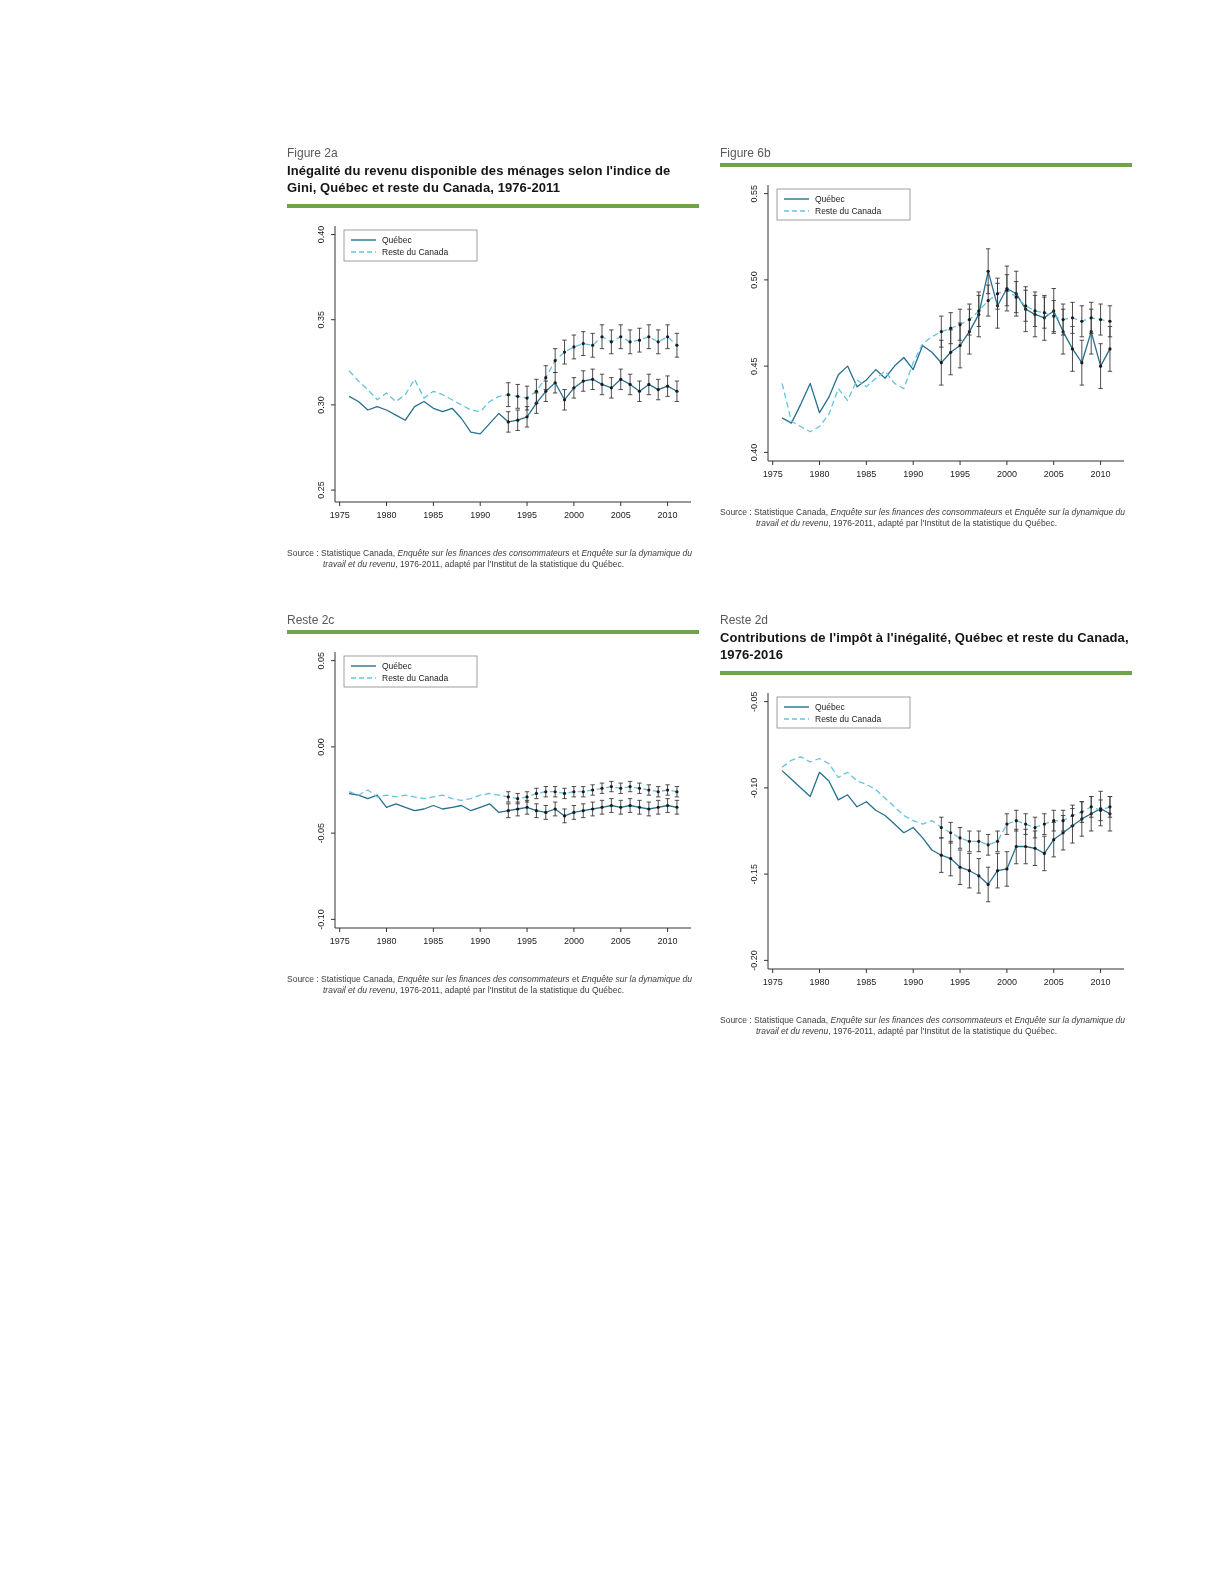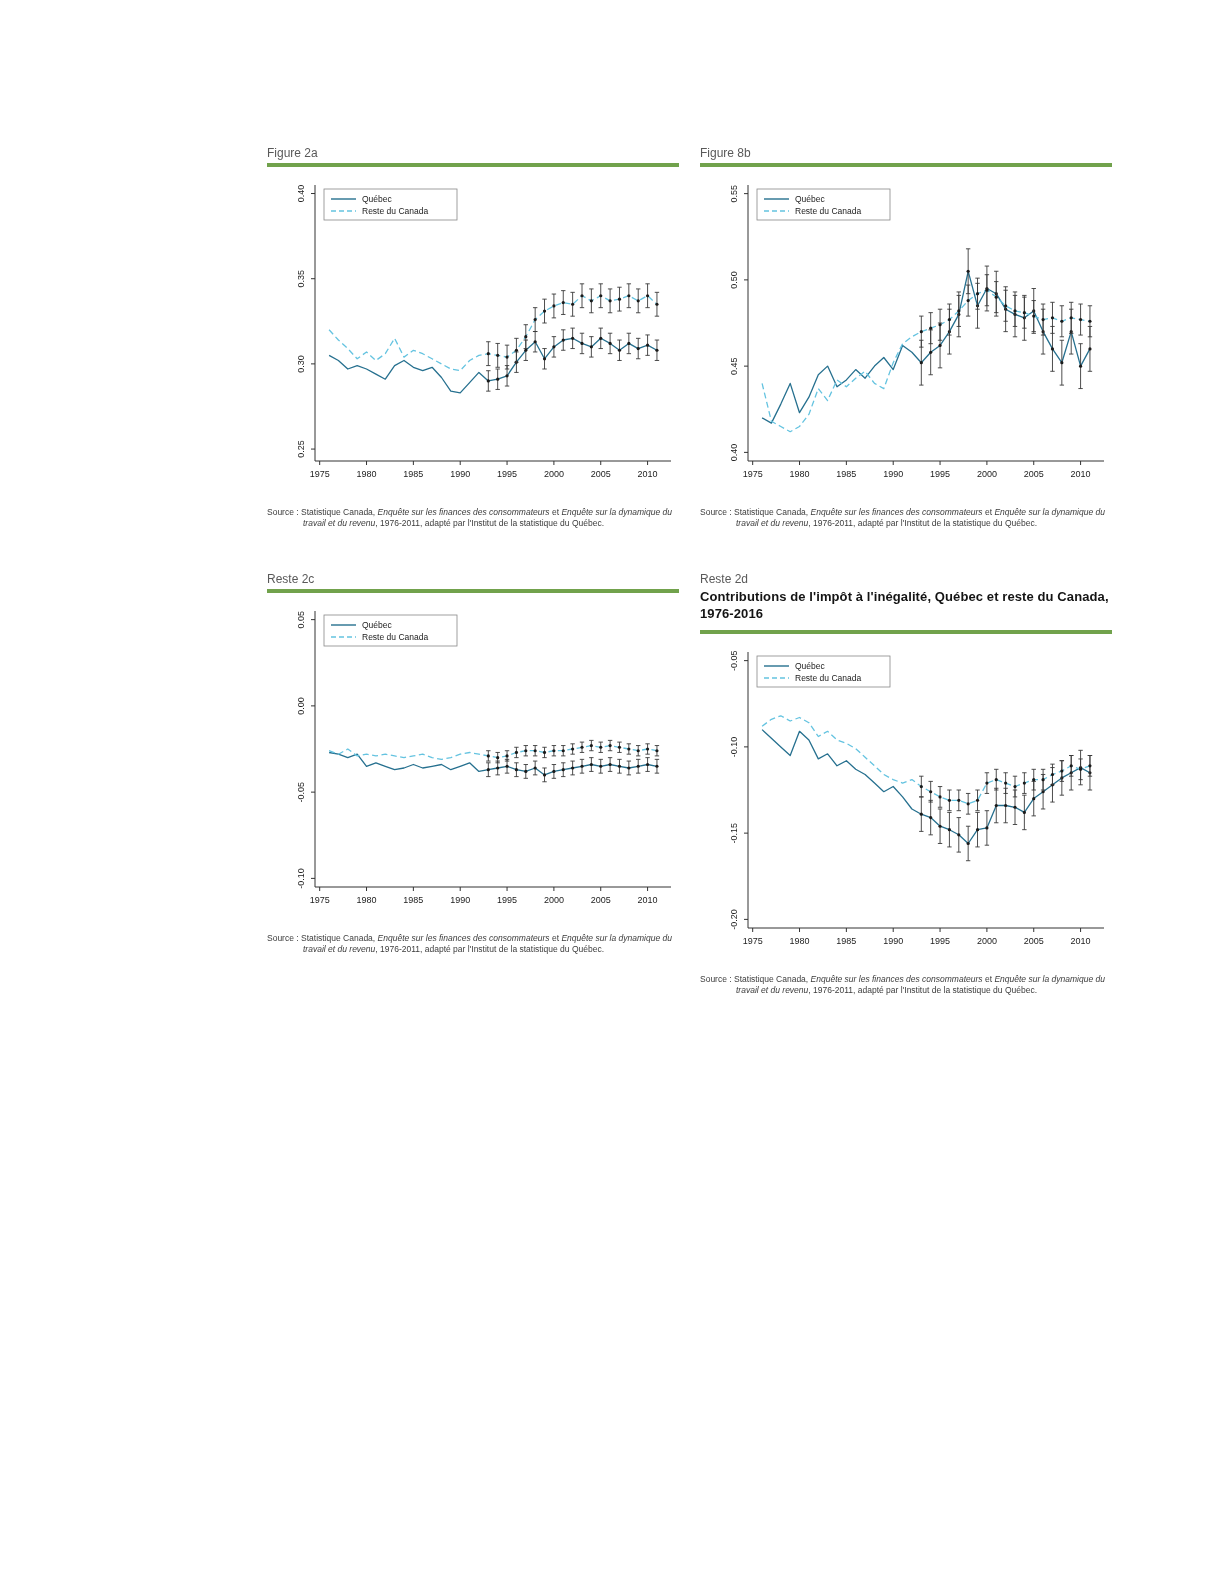--- a/index.html
+++ b/index.html
@@ -1,34 +1,35 @@
 <!DOCTYPE html>
 <html><head>
 <meta charset="utf-8">
 <style>
   html,body{margin:0;padding:0;background:#ffffff;}
   body{width:1224px;height:1584px;position:relative;font-family:"Liberation Sans",sans-serif;color:#111;}
-  .content{position:absolute;left:267px;top:146px;width:845px;display:grid;grid-template-columns:412px 412px;column-gap:21px;row-gap:42px;}
+  .content{position:absolute;left:287px;top:146px;width:845px;display:grid;grid-template-columns:412px 412px;column-gap:21px;row-gap:42px;}
   .panel{width:412px;}
   .figure-label{font-size:12px;color:#595959;margin:0 0 3px 0;}
   .figure-title{font-size:13px;font-weight:bold;color:#141414;line-height:1.3;margin:0 0 7px 0;min-height:33px;letter-spacing:.1px;}
   .rule{height:4px;margin:0 0 2px 0;}
   .chart-mount{width:412px;height:334px;}
   .chart-mount svg{display:block;}
   .chart-mount text{font-family:"Liberation Sans",sans-serif;}
   .source{font-size:8.5px;color:#3c3c3c;line-height:1.35;margin:4px 0 0 0;padding-left:36px;text-indent:-36px;}
   .source .it{font-style:italic;}
 </style>
 </head>
 <body>
 
 <div class="content">
 
   <section class="panel">
     <div class="figure-label">Figure 2a</div>
+    <h2 class="figure-title">Inégalité du revenu disponible des ménages selon l'indice de Gini, Québec et reste du Canada, 1976-2011</h2>
     <div class="rule" style="background: rgb(113, 162, 76);"></div>
     <div class="chart-mount">
         <svg viewBox="0 0 412 334" width="412" height="334">
           <path d="M 48 16 V 292 H 404" fill="none" stroke="#333" stroke-width="1"></path>
           <line x1="44" y1="280.0740740740741" x2="48" y2="280.0740740740741" stroke="#333" stroke-width="1"></line>
           <text x="37" y="280.0740740740741" font-size="9" fill="#222" text-anchor="middle" transform="rotate(-90 37 280.0740740740741)">0.25</text>
           <line x1="44" y1="194.8888888888889" x2="48" y2="194.8888888888889" stroke="#333" stroke-width="1"></line>
           <text x="37" y="194.8888888888889" font-size="9" fill="#222" text-anchor="middle" transform="rotate(-90 37 194.8888888888889)">0.30</text>
           <line x1="44" y1="109.70370370370378" x2="48" y2="109.70370370370378" stroke="#333" stroke-width="1"></line>
           <text x="37" y="109.70370370370378" font-size="9" fill="#222" text-anchor="middle" transform="rotate(-90 37 109.70370370370378)">0.35</text>
@@ -208,21 +209,21 @@
           <line x1="64" y1="30" x2="89" y2="30" stroke="#26708f" stroke-width="1.4"></line>
           <text x="95" y="33" font-size="8.5" fill="#222">Québec</text>
           <line x1="64" y1="42" x2="89" y2="42" stroke="#64c3e0" stroke-width="1.4" stroke-dasharray="5 3"></line>
           <text x="95" y="45" font-size="8.5" fill="#222">Reste du Canada</text>
         </svg>
       </div>
     <p class="source"><span>Source :  Statistique Canada, </span><span class="it">Enquête sur les finances des consommateurs</span><span> et </span><span class="it">Enquête sur la dynamique du travail et du revenu</span><span>, 1976-2011, adapté par l'Institut de la statistique du Québec.</span></p>
   </section>
 
   <section class="panel">
-    <div class="figure-label">Figure 8b</div>
+    <div class="figure-label">Figure 6b</div>
     <div class="rule" style="background: rgb(113, 162, 76);"></div>
     <div class="chart-mount">
         <svg viewBox="0 0 412 334" width="412" height="334">
           <path d="M 48 16 V 292 H 404" fill="none" stroke="#333" stroke-width="1"></path>
           <line x1="44" y1="283.375" x2="48" y2="283.375" stroke="#333" stroke-width="1"></line>
           <text x="37" y="283.375" font-size="9" fill="#222" text-anchor="middle" transform="rotate(-90 37 283.375)">0.40</text>
           <line x1="44" y1="197.12500000000003" x2="48" y2="197.12500000000003" stroke="#333" stroke-width="1"></line>
           <text x="37" y="197.12500000000003" font-size="9" fill="#222" text-anchor="middle" transform="rotate(-90 37 197.12500000000003)">0.45</text>
           <line x1="44" y1="110.87500000000006" x2="48" y2="110.87500000000006" stroke="#333" stroke-width="1"></line>
           <text x="37" y="110.87500000000006" font-size="9" fill="#222" text-anchor="middle" transform="rotate(-90 37 110.87500000000006)">0.50</text>

